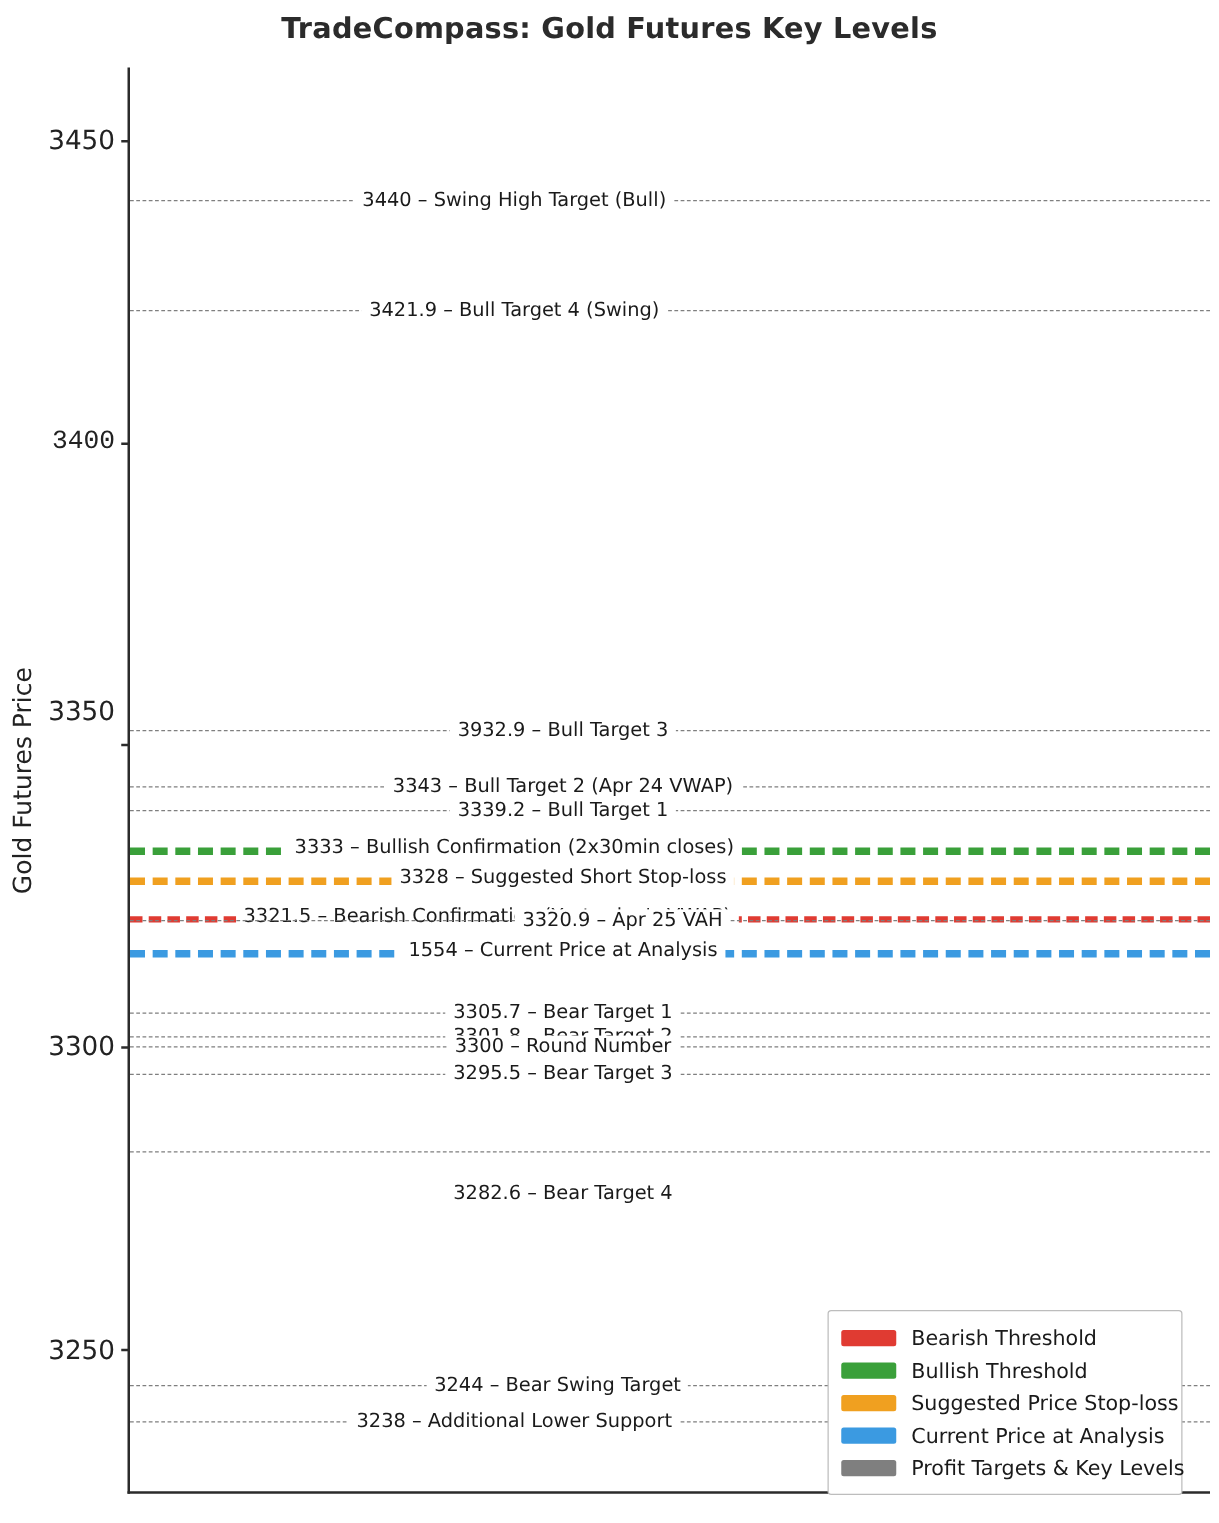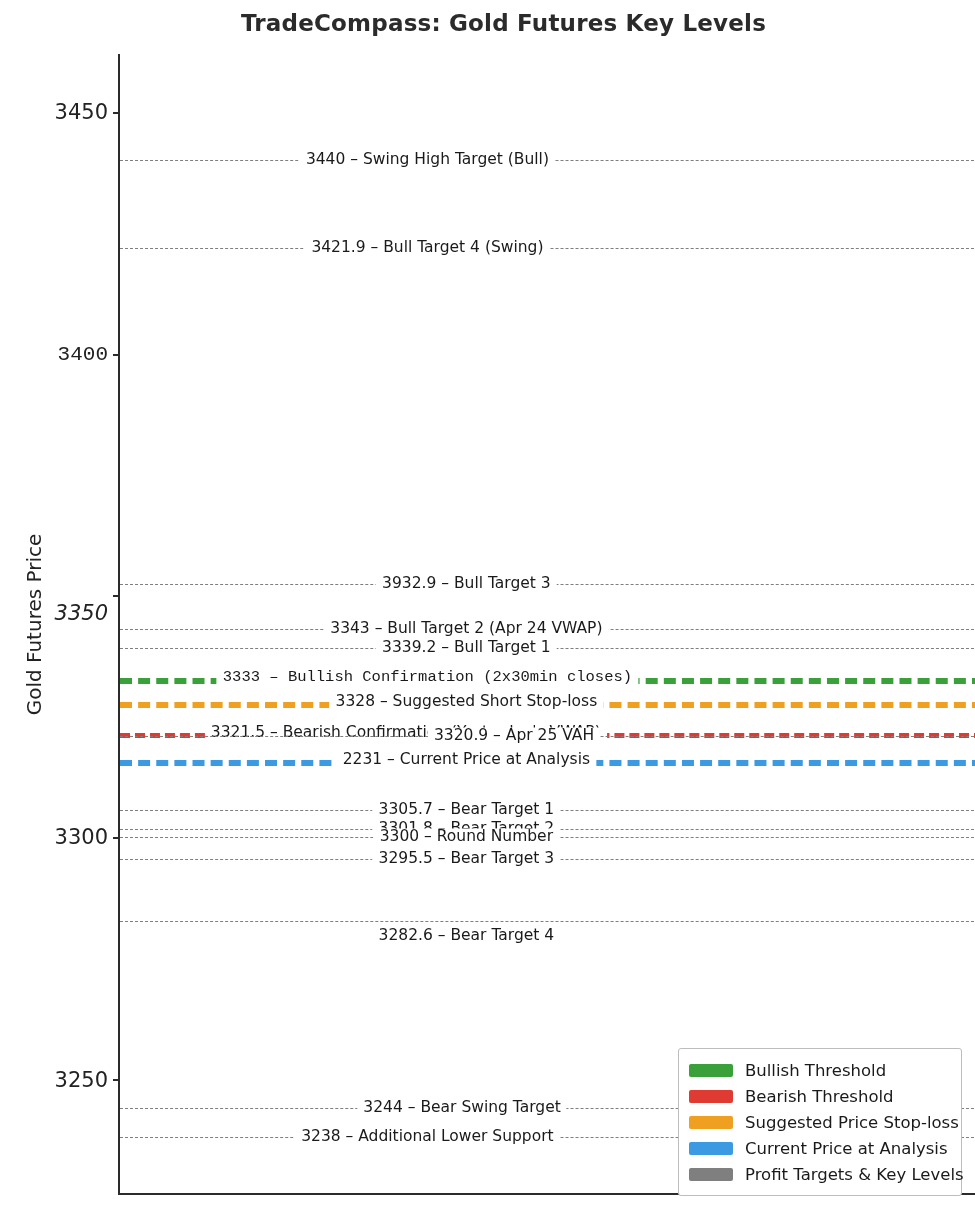--- a/index.html
+++ b/index.html
@@ -11,21 +11,20 @@
     width: 975px;
     height: 1218px;
     font-family: "DejaVu Sans", sans-serif;
     color: #262626;
     overflow: hidden;
   }
   #figure {
     position: relative;
     width: 958px;
     height: 1218px;
-    margin-left: 16px;
   }
   #chart-title {
     position: absolute;
     left: 0;
     top: 10px;
     width: 975px;
     text-align: center;
     font-size: 23px;
     font-weight: bold;
     color: #2b2b2b;
@@ -153,66 +152,66 @@
         <div class="lbl" style="top: 106.364px; left: 307.43px;">3440 – Swing High Target (Bull)</div>
         <div class="hline grey" style="top: 193.873px;"></div>
         <div class="lbl" style="top: 193.873px; left: 307.43px; text-align: right;">3421.9 – Bull Target 4 (Swing)</div>
         <div class="hline grey" style="top: 530.372px;"></div>
         <div class="lbl" style="top: 530.372px; left: 346.4px;">3932.9 – Bull Target 3</div>
         <div class="hline grey" style="top: 575.335px;"></div>
         <div class="lbl" style="top: 575.335px; left: 346.4px;">3343 – Bull Target 2 (Apr 24 VWAP)</div>
         <div class="hline grey" style="top: 593.707px;"></div>
         <div class="lbl" style="top: 593.707px; left: 346.4px; text-align: right;">3339.2 – Bull Target 1</div>
         <div class="hline green" style="top: 623.682px;"></div>
-        <div class="lbl" style="top: 623.682px; left: 307.43px; font-family: Liberation Mono, monospace;">3333 – Bullish Confirmation (2x30min closes)</div>
+        <div class="lbl" style="top: 623.682px; left: 307.43px;">3333 – Bullish Confirmation (2x30min closes)</div>
         <div class="hline orange" style="top: 647.856px;"></div>
         <div class="lbl" style="top: 647.856px; left: 346.4px;">3328 – Suggested Short Stop-loss</div>
         <div class="hline red" style="top: 679.282px;"></div>
         <div class="lbl" style="top: 679.282px; left: 285.78px;">3321.5 – Bearish Confirmation (Yesterday's VWAP)</div>
         <div class="hline grey" style="top: 682.183px;"></div>
         <div class="lbl" style="top: 682.183px; left: 394.03px;">3320.9 – Apr 25 VAH</div>
         <div class="hline blue" style="top: 705.873px;"></div>
-        <div class="lbl" style="top: 705.873px; left: 346.4px;">2231 – Current Price at Analysis</div>
+        <div class="lbl" style="top: 705.873px; left: 346.4px;">1554 – Current Price at Analysis</div>
         <div class="hline grey" style="top: 755.671px;"></div>
         <div class="lbl" style="top: 755.671px; left: 346.4px;">3305.7 – Bear Target 1</div>
         <div class="hline grey" style="top: 774.526px;"></div>
         <div class="lbl" style="top: 774.526px; left: 346.4px;">3301.8 – Bear Target 2</div>
         <div class="hline grey" style="top: 783.229px;"></div>
         <div class="lbl" style="top: 783.229px; left: 346.4px;">3300 – Round Number</div>
         <div class="hline grey" style="top: 804.985px;"></div>
         <div class="lbl" style="top: 804.985px; left: 346.4px;">3295.5 – Bear Target 3</div>
         <div class="hline grey" style="top: 867.353px;"></div>
-        <div class="lbl" style="top: 882px; left: 346.4px;">3282.6 – Bear Target 4</div>
+        <div class="lbl" style="top: 901px; left: 346.4px;">3282.6 – Bear Target 4</div>
         <div class="hline grey" style="top: 1053.97px;"></div>
         <div class="lbl" style="top: 1053.97px; left: 342.07px;">3244 – Bear Swing Target</div>
         <div class="hline grey" style="top: 1082.98px;"></div>
         <div class="lbl" style="top: 1082.98px; left: 307.43px;">3238 – Additional Lower Support</div>
       </div>
   <div class="ytick" style="top: 1026px;">3250</div>
       <div class="ytick-mark" style="top: 1024.97px;"></div>
       <div class="ytick" style="top: 783.229px;">3300</div>
       <div class="ytick-mark" style="top: 783.229px;"></div>
-      <div class="ytick" style="top: 559px; font-style: italic;">3350</div>
+      <div class="ytick" style="top: 515px;">3350</div>
       <div class="ytick-mark" style="top: 541.492px;"></div>
       <div class="ytick" style="top: 299.754px; font-family: Liberation Mono, monospace;">3400</div>
       <div class="ytick-mark" style="top: 299.754px;"></div>
       <div class="ytick" style="top: 58.0169px;">3450</div>
       <div class="ytick-mark" style="top: 58.0169px;"></div>
     </div>
 
   <div id="legend">
       <div class="legend-row">
+        <span class="legend-swatch" style="background: rgb(224, 59, 50);"></span>
+        <span class="legend-text">Bearish Threshold</span>
+      </div>
+      <div class="legend-row">
         <span class="legend-swatch" style="background: rgb(58, 160, 58);"></span>
         <span class="legend-text">Bullish Threshold</span>
       </div>
       <div class="legend-row">
-        <span class="legend-swatch" style="background: rgb(224, 59, 50);"></span>
-        <span class="legend-text">Bearish Threshold</span>
-      </div>
-      <div class="legend-row">
         <span class="legend-swatch" style="background: rgb(240, 160, 32);"></span>
         <span class="legend-text">Suggested Price Stop-loss</span>
       </div>
       <div class="legend-row">
         <span class="legend-swatch" style="background: rgb(59, 154, 225);"></span>
         <span class="legend-text">Current Price at Analysis</span>
       </div>
       <div class="legend-row">
         <span class="legend-swatch" style="background: rgb(127, 127, 127);"></span>
         <span class="legend-text">Profit Targets &amp; Key Levels</span>

